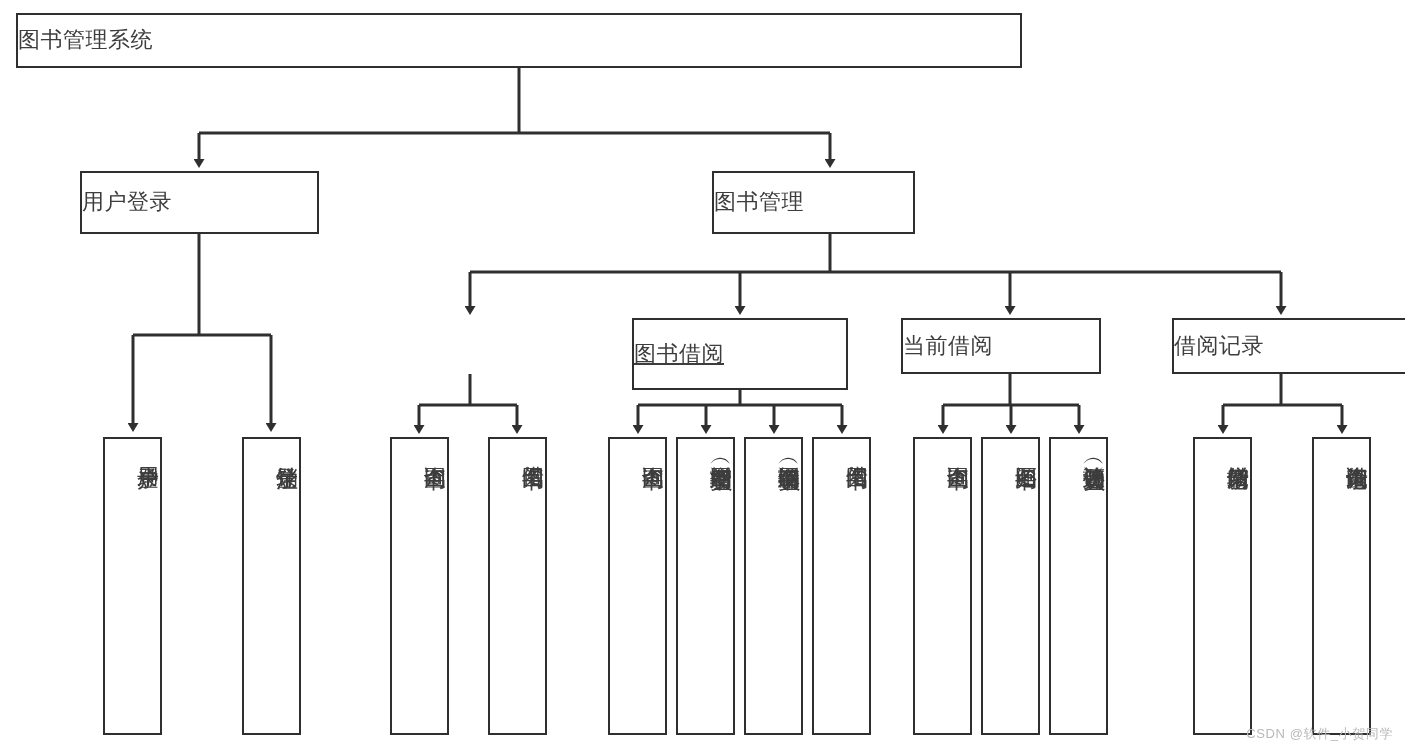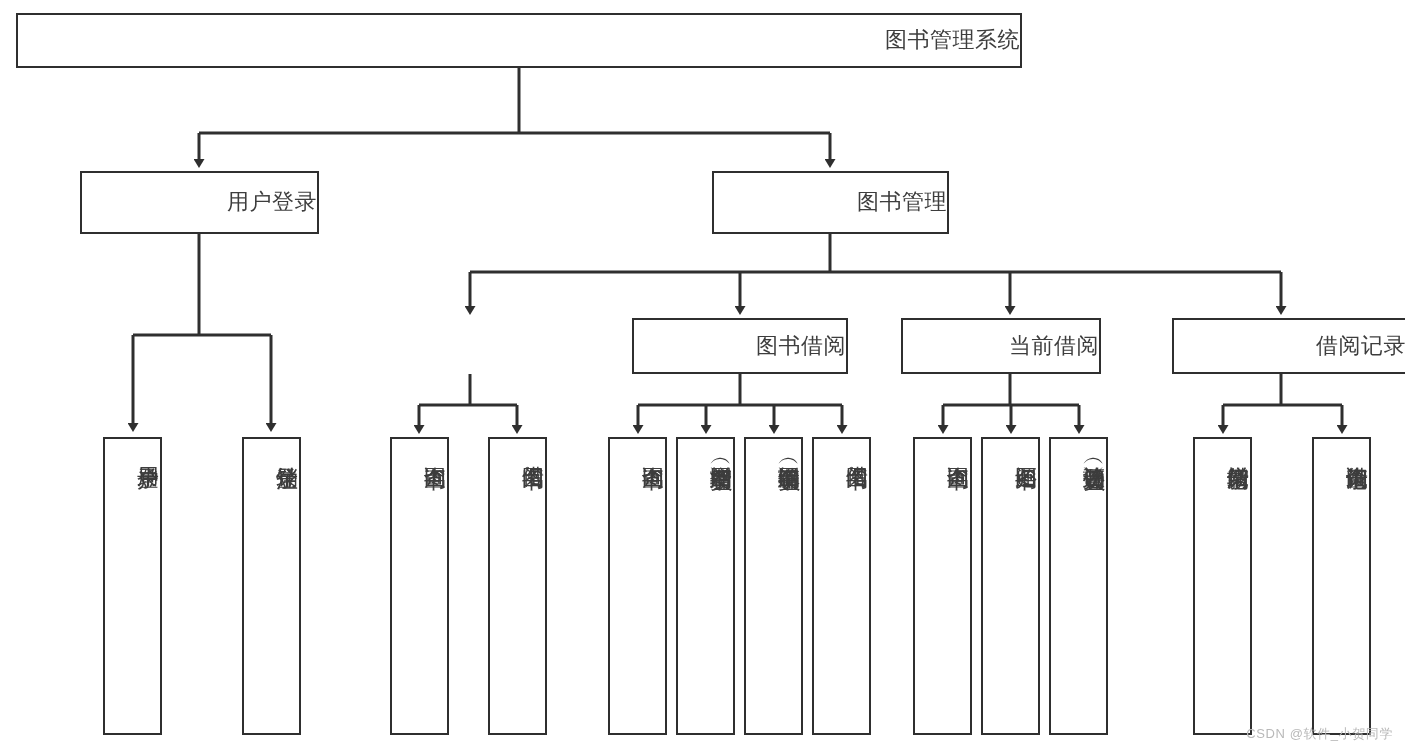--- a/index.html
+++ b/index.html
@@ -25,21 +25,21 @@
     height: 747px;
   }
   .node {
     position: absolute;
     box-sizing: border-box;
     border: 2px solid #2f2f2f;
     background: #ffffff;
     color: #3d3d3d;
     display: flex;
     align-items: center;
-    justify-content: flex-end;
+    justify-content: flex-start;
     text-align: center;
     letter-spacing: 0.5px;
   }
   .node.horiz {
     font-size: 22px;
     line-height: 1.1;
   }
   .node.vert {
     writing-mode: vertical-rl;
     text-orientation: upright;
@@ -122,25 +122,25 @@
     </g>
   </svg>
 
   <div class="node horiz" style="left:16px; top:13px; width:1006px; height:55px;">
     <span>图书管理系统</span>
   </div>
 
   <div class="node horiz" style="left:80px; top:171px; width:239px; height:63px;">
     <span>用户登录</span>
   </div>
-  <div class="node horiz" style="left:712px; top:171px; width:237px; height:63px;">
+  <div class="node horiz" style="left:712px; top:171px; width:203px; height:63px;">
     <span>图书管理</span>
   </div>
 
-  <div class="node horiz" style="left:632px; top:318px; width:216px; height:56px;">
+  <div class="node horiz" style="left:632px; top:318px; width:216px; height:72px;text-decoration:underline;">
     <span>图书借阅</span>
   </div>
   <div class="node horiz" style="left:901px; top:318px; width:200px; height:56px;">
     <span>当前借阅</span>
   </div>
   <div class="node horiz" style="left:1172px; top:318px; width:236px; height:56px;">
     <span>借阅记录</span>
   </div>
 
   <div class="node vert" style="left:103px; top:437px; width:59px; height:298px;">

